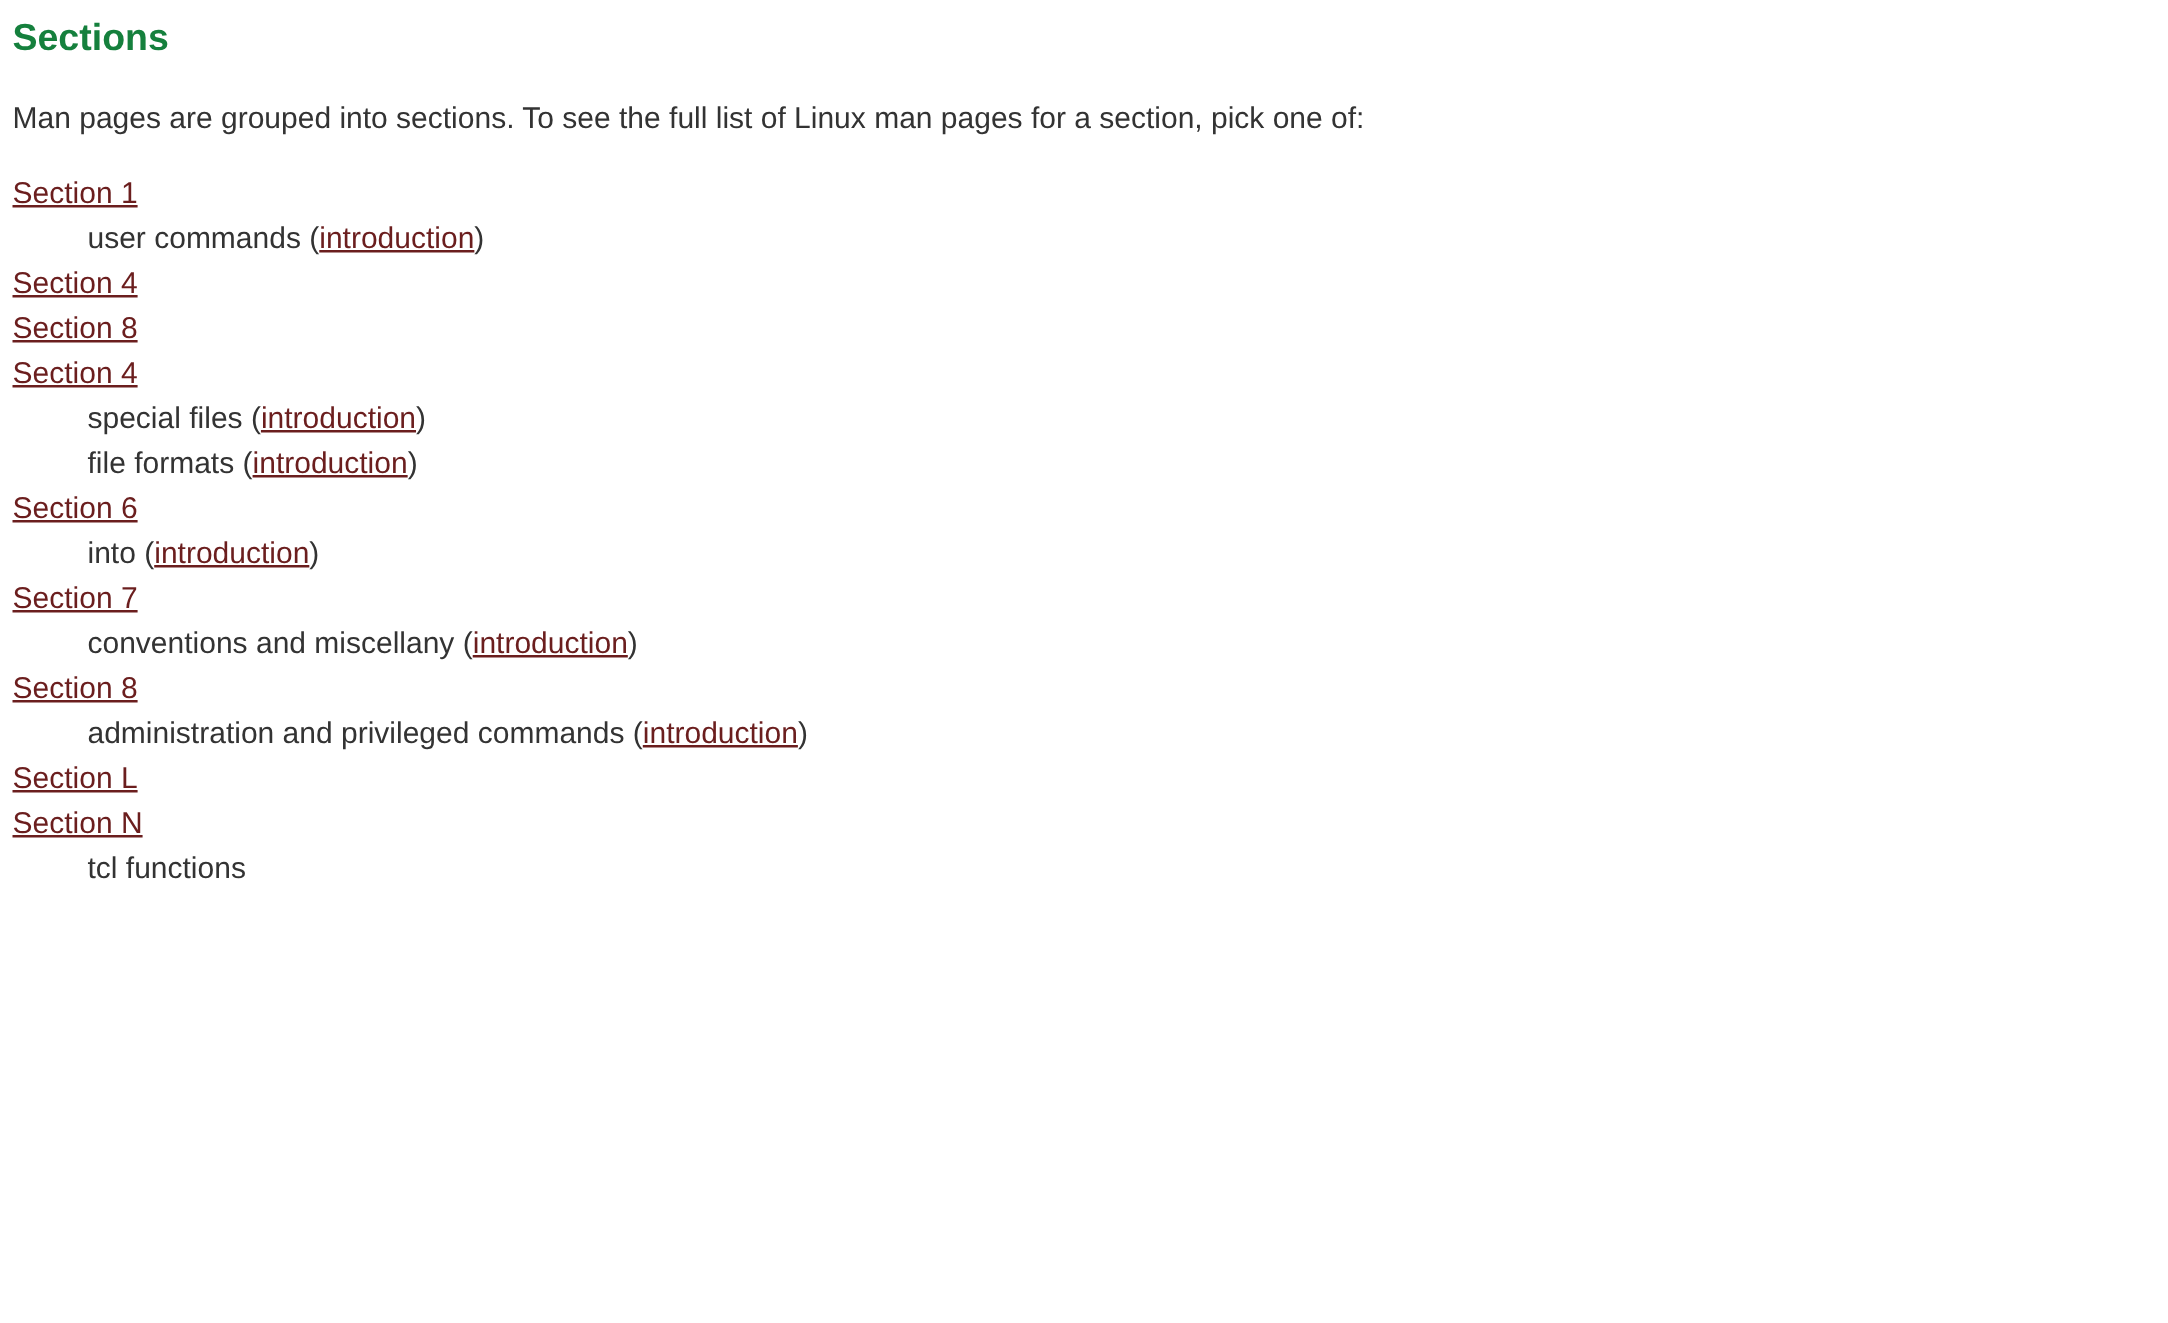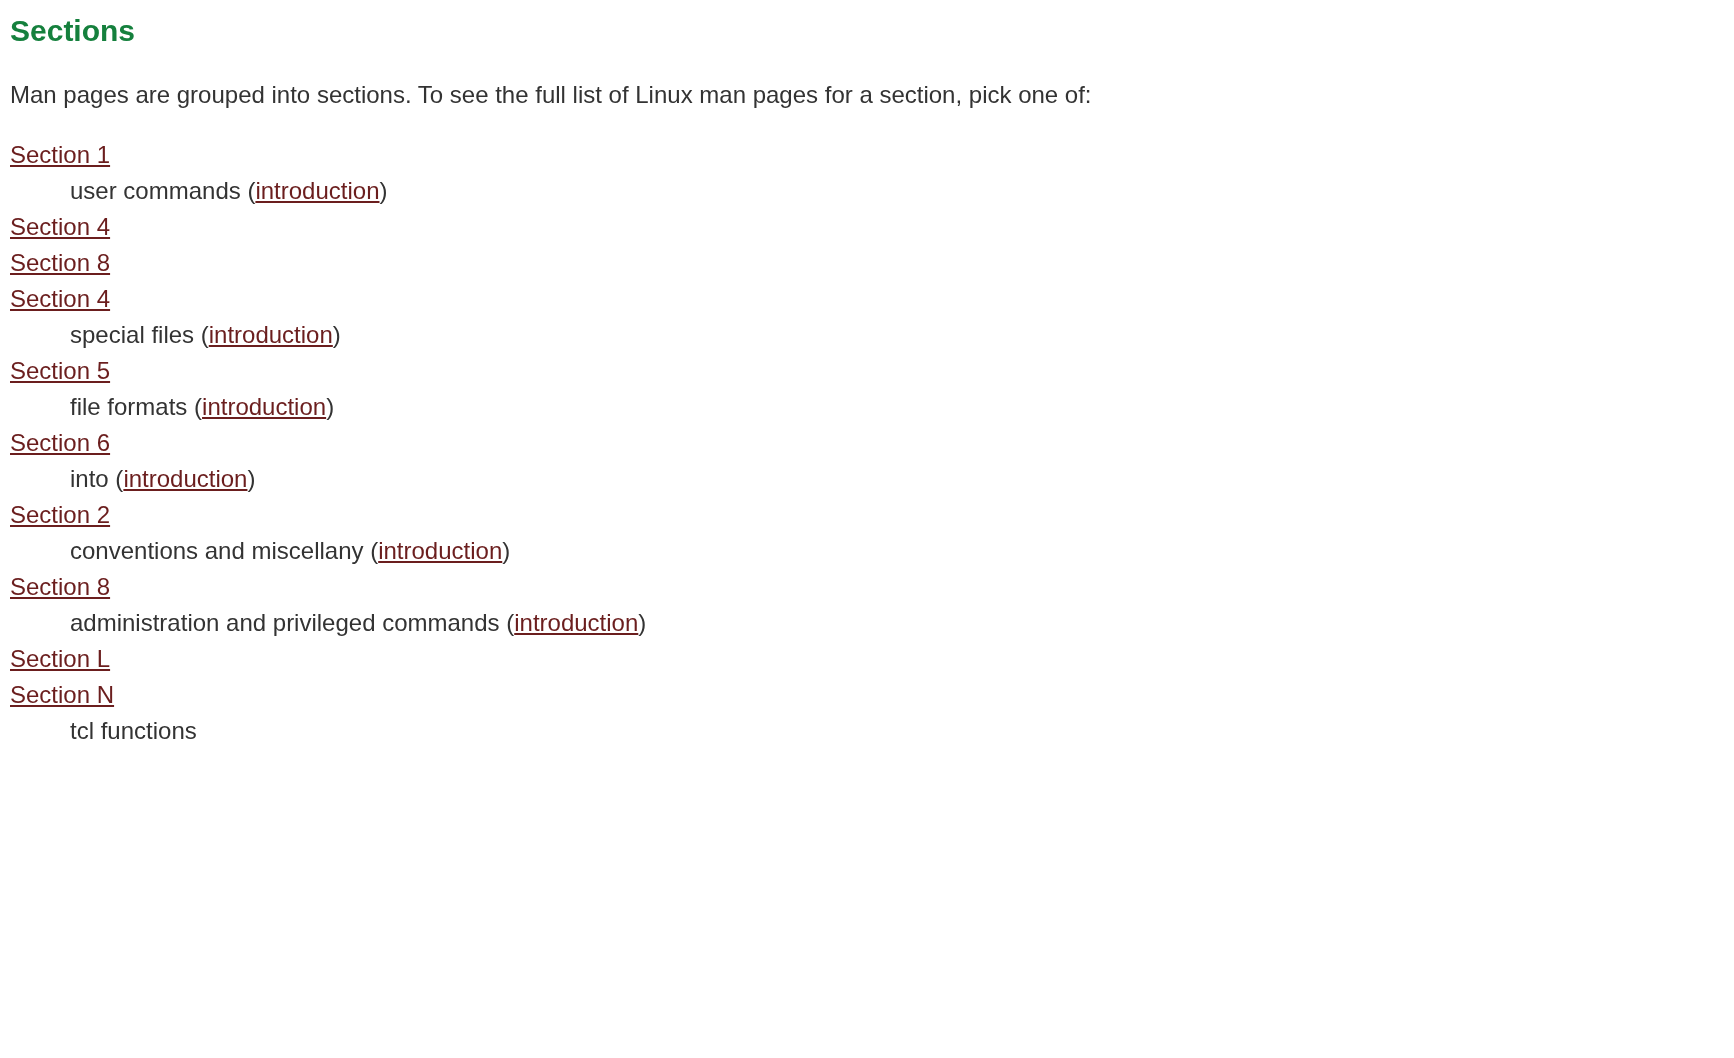--- a/index.html
+++ b/index.html
@@ -44,24 +44,23 @@
 
 <p class="intro">Man pages are grouped into sections. To see the full list of Linux man pages for a section, pick one of:</p>
 
 <dl id="section-list">
     <dt><a class="link" href="#">Section 1</a></dt>
     <dd><span class="desc">user commands</span> (<a class="link" href="#">introduction</a>)</dd>
     <dt><a class="link" href="#">Section 4</a></dt>
     <dt><a class="link" href="#">Section 8</a></dt>
     <dt><a class="link" href="#">Section 4</a></dt>
     <dd><span class="desc">special files</span> (<a class="link" href="#">introduction</a>)</dd>
-    <dt><a class="link" href="#">Section 5</a></dt>
     <dd><span class="desc">file formats</span> (<a class="link" href="#">introduction</a>)</dd>
     <dt><a class="link" href="#">Section 6</a></dt>
     <dd><span class="desc">into</span> (<a class="link" href="#">introduction</a>)</dd>
-    <dt><a class="link" href="#">Section 2</a></dt>
+    <dt><a class="link" href="#">Section 7</a></dt>
     <dd><span class="desc">conventions and miscellany</span> (<a class="link" href="#">introduction</a>)</dd>
     <dt><a class="link" href="#">Section 8</a></dt>
     <dd><span class="desc">administration and privileged commands</span> (<a class="link" href="#">introduction</a>)</dd>
     <dt><a class="link" href="#">Section L</a></dt>
     <dt><a class="link" href="#">Section N</a></dt>
     <dd><span class="desc">tcl functions</span></dd>
   </dl>
 
 </body></html>

